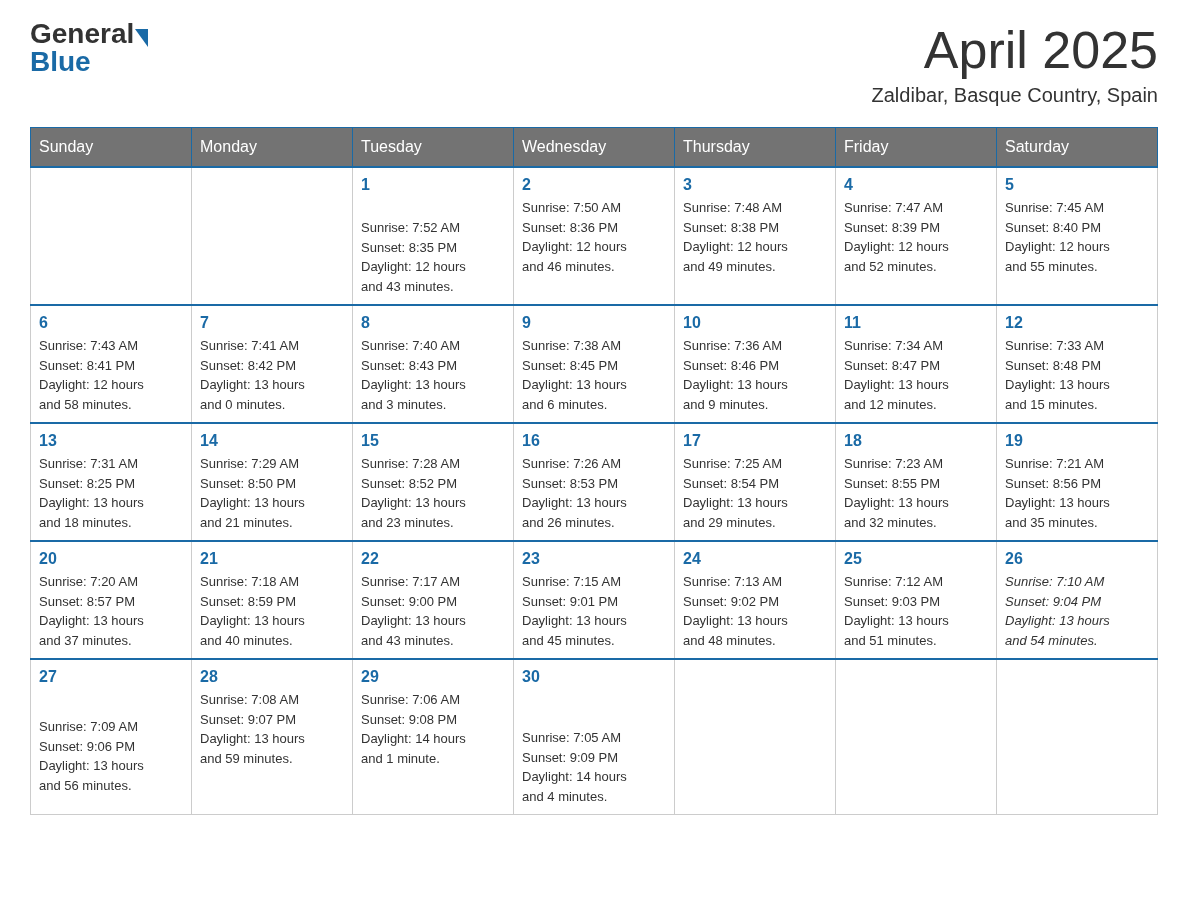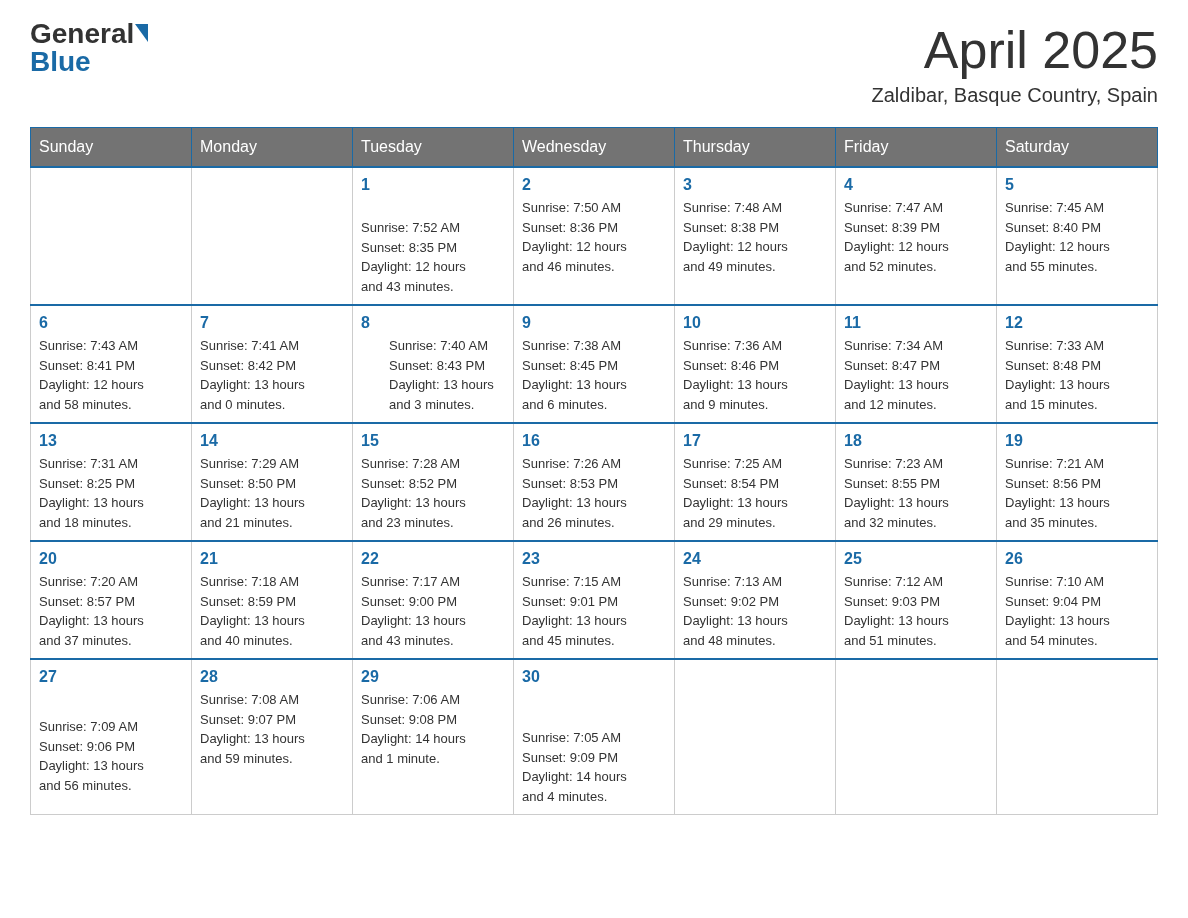--- a/index.html
+++ b/index.html
@@ -74,21 +74,21 @@
     }
     tr.week-row td {
       border-top: 2px solid #1a6aa6;
     }
   </style>
 </head>
 <body>
 
 <div class="header">
   <div class="logo">
-  <div style="display:flex;align-items:flex-start;">
+  <div style="display:flex;align-items:center;">
     <span style="font-size:28px;font-weight:bold;color:#333;">General</span>
     <span style="display:inline-block;width:0;height:0;border-left:13px solid transparent;border-bottom:0;border-top:18px solid #1a6aa6;margin:0 1px;position:relative;top:4px;"></span>
   </div>
   <div>
     <span style="font-size:28px;font-weight:bold;color:#1a6aa6;">Blue</span>
   </div>
 </div>
   <div class="title-section">
     <div class="main-title">April 2025</div>
     <div class="subtitle">Zaldibar, Basque Country, Spain</div>
@@ -157,21 +157,21 @@
         </td>
         <td>
           <span class="day-number">7</span>
           <div class="day-info" style="white-space: pre-line;">Sunrise: 7:41 AM
 Sunset: 8:42 PM
 Daylight: 13 hours
 and 0 minutes.</div>
         </td>
         <td>
           <span class="day-number">8</span>
-          <div class="day-info" style="white-space: pre-line; margin-left: 28px;">Sunrise: 7:40 AM
+          <div class="day-info" style="white-space: pre-line;">Sunrise: 7:40 AM
 Sunset: 8:43 PM
 Daylight: 13 hours
 and 3 minutes.</div>
         </td>
         <td>
           <span class="day-number">9</span>
           <div class="day-info" style="white-space: pre-line;">Sunrise: 7:38 AM
 Sunset: 8:45 PM
 Daylight: 13 hours
 and 6 minutes.</div>
@@ -287,21 +287,21 @@
         </td>
         <td>
           <span class="day-number">25</span>
           <div class="day-info" style="white-space: pre-line;">Sunrise: 7:12 AM
 Sunset: 9:03 PM
 Daylight: 13 hours
 and 51 minutes.</div>
         </td>
         <td>
           <span class="day-number">26</span>
-          <div class="day-info" style="white-space: pre-line;">Sunrise: 7:10 AM
+          <div class="day-info" style="white-space: pre-line; font-style: italic;">Sunrise: 7:10 AM
 Sunset: 9:04 PM
 Daylight: 13 hours
 and 54 minutes.</div>
         </td>
       </tr>
       <tr class="week-row">
         <td>
           <span class="day-number">27</span>
           <div class="day-info" style="white-space: pre-line; margin-top: 31px;">Sunrise: 7:09 AM
 Sunset: 9:06 PM

